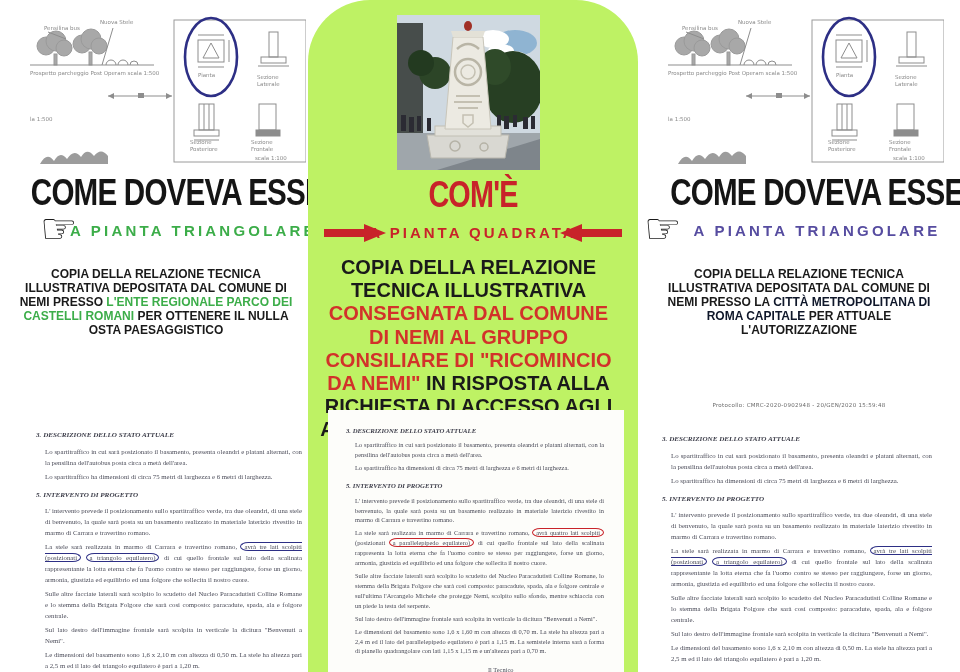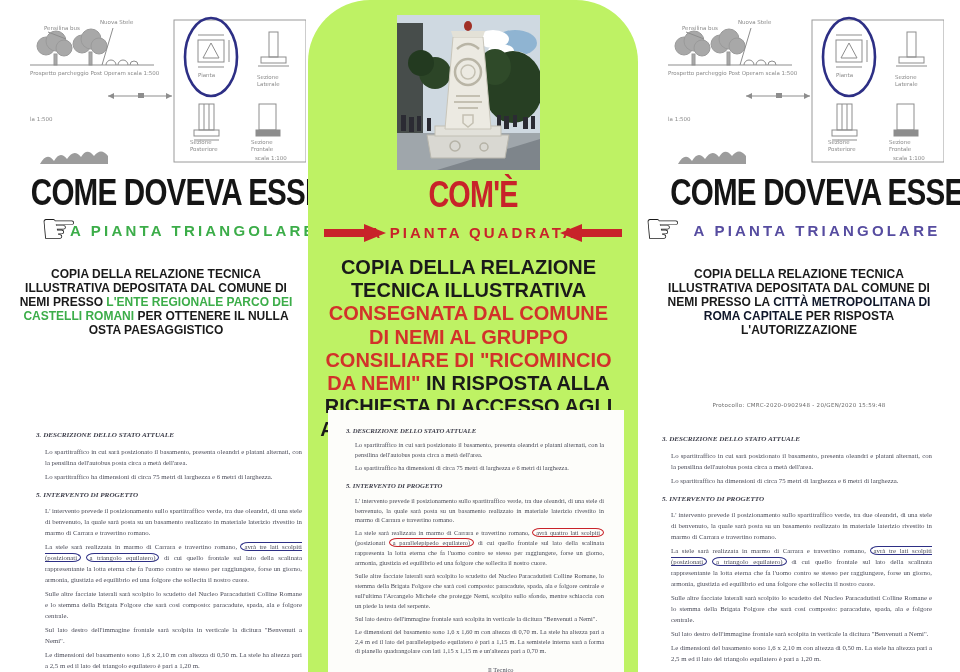--- a/index.html
+++ b/index.html
@@ -310,21 +310,21 @@
 Frontale</div>
       <div class="lbl lbl-scala-box">scala 1:100</div>
     </div>
 
     <div class="big-heading">COME DOVEVA ESSERE</div>
     <div class="sub-row">
       <span class="hand">☞</span>
       <div class="sub-label">A PIANTA TRIANGOLARE</div>
     </div>
 
-    <div class="para"><span>COPIA DELLA RELAZIONE TECNICA ILLUSTRATIVA DEPOSITATA DAL COMUNE DI NEMI PRESSO LA </span><span class="acc-purple">CITTÀ METROPOLITANA DI ROMA CAPITALE</span><span> PER RISPOSTA L'AUTORIZZAZIONE</span></div>
+    <div class="para"><span>COPIA DELLA RELAZIONE TECNICA ILLUSTRATIVA DEPOSITATA DAL COMUNE DI NEMI PRESSO LA </span><span class="acc-purple">CITTÀ METROPOLITANA DI ROMA CAPITALE</span><span> PER ATTUALE L'AUTORIZZAZIONE</span></div>
 
     <div class="protocol">Protocollo: CMRC-2020-0902948 - 20/GEN/2020 15:59:48</div>
 
     <div class="doc doc-right">
       <p class="doc-h">3.  DESCRIZIONE DELLO STATO ATTUALE</p>
       <p class="doc-p">Lo spartitraffico in cui sarà posizionato il basamento, presenta oleandri e platani alternati, con la pensilina dell'autobus posta circa a metà dell'area.</p>
       <p class="doc-p">Lo spartitraffico ha dimensioni di circa 75 metri di larghezza e 6 metri di larghezza.</p>
       <p class="doc-h doc-gap">5.  INTERVENTO DI PROGETTO</p>
       <p class="doc-p">L' intervento prevede il posizionamento sullo spartitraffico verde, tra due oleandri, di una stele di benvenuto, la quale sarà posta su un basamento realizzato in materiale laterizio rivestito in marmo di Carrara e travertino romano.</p>
       <p class="doc-p"><span>La stele sarà realizzata in marmo di Carrara e travertino romano, </span><span class="circ">avrà tre lati scolpiti (posizionati</span><span> </span><span class="circ">a triangolo equilatero)</span><span> di cui quello frontale sul lato della scalinata rappresentante la lotta eterna che fa l'uomo contro se stesso per raggiungere, forse un giorno, armonia, giustizia ed equilibrio ed una folgore che sollecita il nostro cuore.</span></p>

